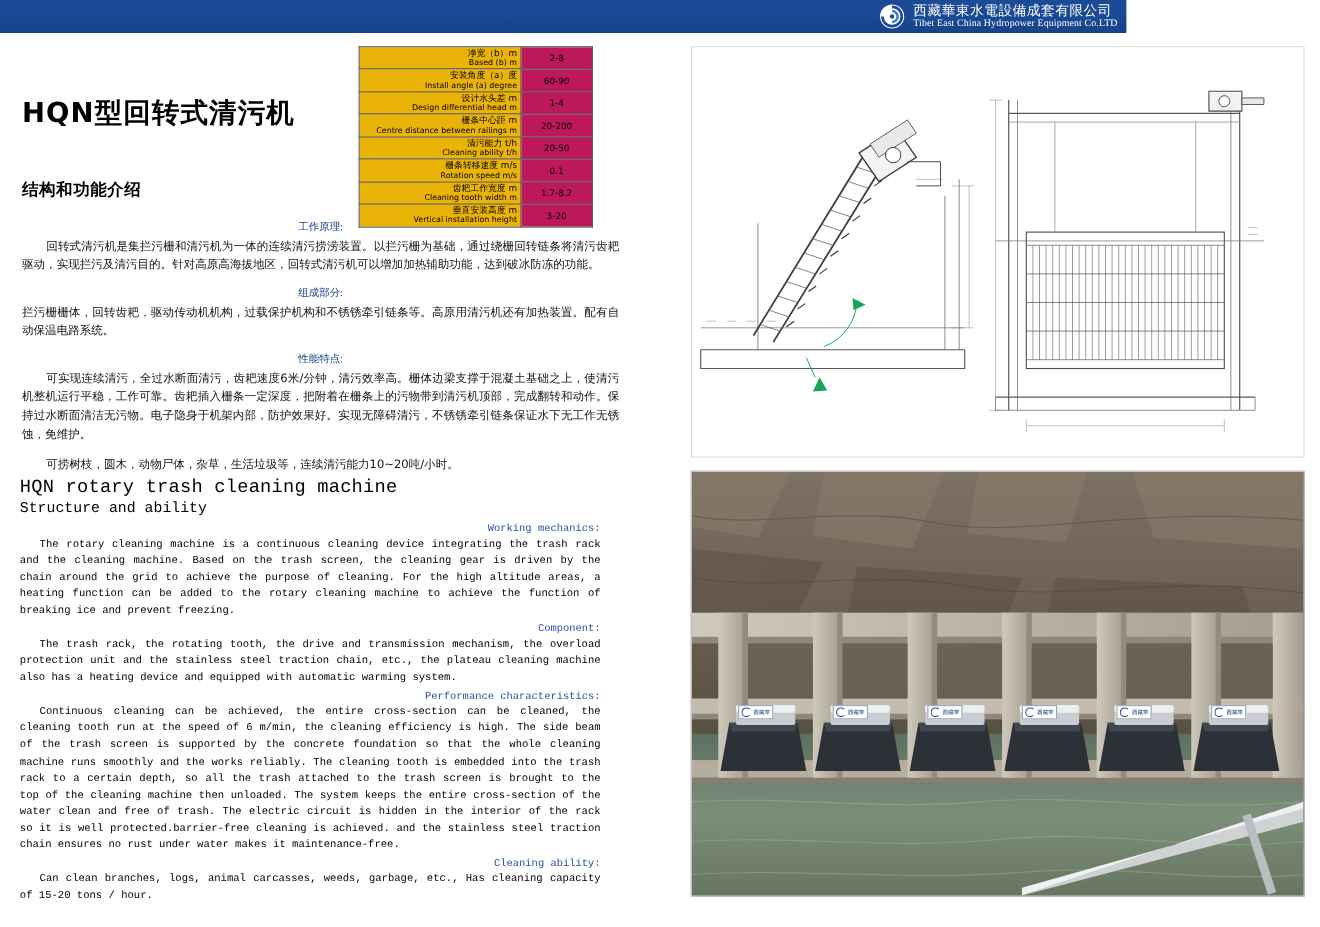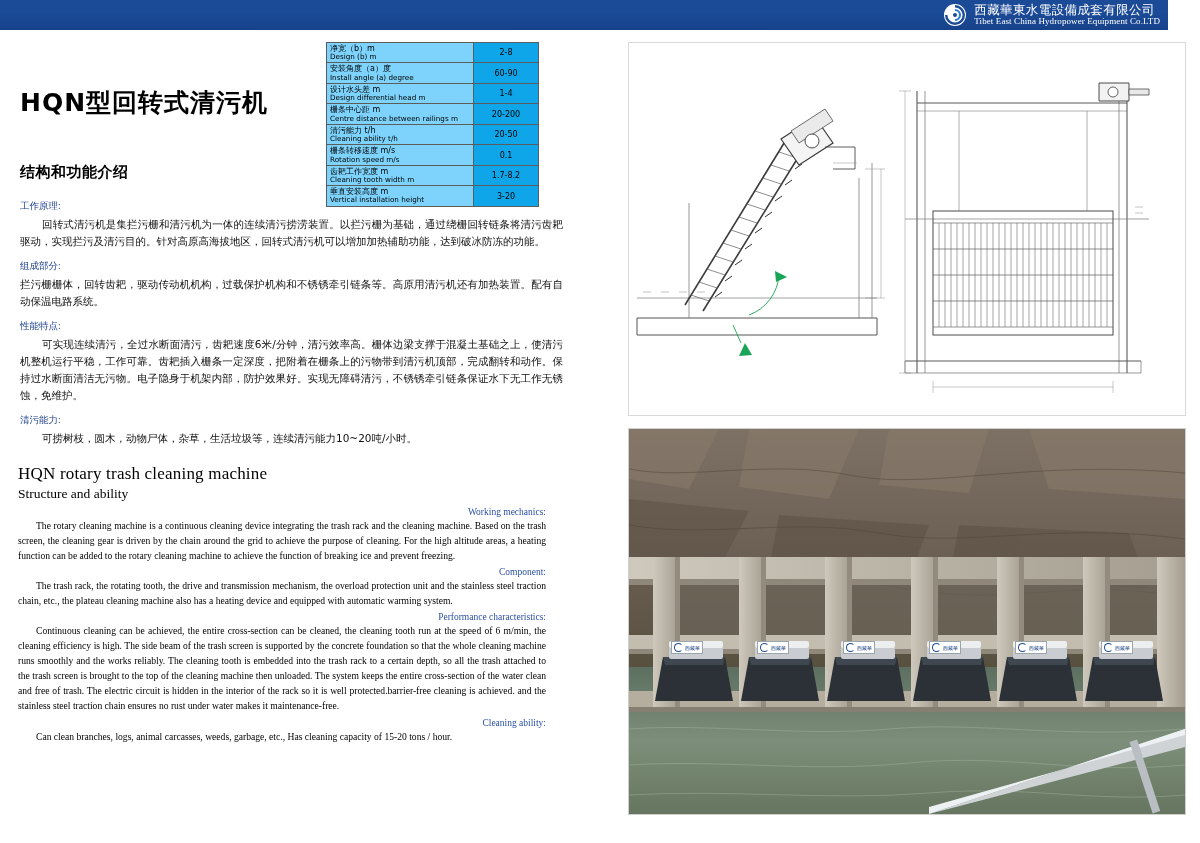--- a/index.html
+++ b/index.html
@@ -11,21 +11,21 @@
     width: 1200px;
     height: 843px;
     position: relative;
     font-family: "Liberation Sans", sans-serif;
     overflow: hidden;
   }
   
   .header-bar {
     position: absolute;
     left: 0; top: 0;
-    width: 1168px;
+    width: 1024px;
     height: 30px;
     background: #1f4f9c;
     background: linear-gradient(to bottom, #1b4a96 0%, #1b4a96 45%, #17428a 100%);
   }
   .header-inner {
     position: absolute;
     right: 8px;
     top: 0;
     height: 30px;
     display: flex;
@@ -79,38 +79,39 @@
     margin: 0 0 18px 2px;
     letter-spacing: 0.5px;
     font-family: "DejaVu Sans", sans-serif;
   }
   .cn-section { margin-bottom: 10px; }
   .cn-label {
     font-size: 9.5px;
     color: #1a3e8c;
     margin: 0 0 3px 2px;
     font-family: Liberation Serif, serif;
+    text-align: center;
   }
   .cn-body {
     font-size: 10.5px;
     color: #111;
     line-height: 1.62;
     text-align: justify;
     margin: 0 0 0 2px;
     font-family: "DejaVu Sans", sans-serif;
   }
   .cn-body.indent { text-indent: 22px; }
 
   
   .en-block {
     position: absolute;
     left: 18px;
-    top: 464px;
+    top: 434px;
     width: 528px;
-    font-family: Liberation Serif, serif;
+    font-family: Liberation Mono, monospace;
   }
   .en-title {
     font-size: 17px;
     color: #000;
     margin: 0 0 2px 0;
     letter-spacing: 0.2px;
   }
   .en-subtitle {
     font-size: 13.5px;
     color: #000;
@@ -139,39 +140,40 @@
     border-collapse: collapse;
     font-family: "DejaVu Sans", sans-serif;
   }
   .spec-table td {
     border: 1px solid #5c5c5c;
     padding: 1px 3px;
     vertical-align: middle;
   }
   .spec-table td.k {
     width: 140px;
-    background: #7dd3fc;
+    background: #eab308;
     line-height: 1.15;
+    text-align: right;
   }
   .spec-table td.k .cn {
     display: block;
     font-size: 8px;
     color: #000;
     white-space: nowrap;
   }
   .spec-table td.k .en {
     display: block;
     font-size: 7.2px;
     color: #000;
     white-space: nowrap;
     font-family: "DejaVu Sans", sans-serif;
   }
   .spec-table td.v {
     width: 58px;
-    background: #0ea5e9;
+    background: #be185d;
     text-align: center;
     font-size: 8px;
     color: #000;
   }
 
   
   .drawing-panel {
     position: absolute;
     left: 628px;
     top: 42px;
@@ -250,21 +252,20 @@
     <p class="cn-label">组成部分:</p>
     <p class="cn-body">拦污栅栅体，回转齿耙，驱动传动机机构，过载保护机构和不锈锈牵引链条等。高原用清污机还有加热装置。配有自动保温电路系统。</p>
   </div>
 
   <div class="cn-section">
     <p class="cn-label">性能特点:</p>
     <p class="cn-body indent">可实现连续清污，全过水断面清污，齿耙速度6米/分钟，清污效率高。栅体边梁支撑于混凝土基础之上，使清污机整机运行平稳，工作可靠。齿耙插入栅条一定深度，把附着在栅条上的污物带到清污机顶部，完成翻转和动作。保持过水断面清洁无污物。电子隐身于机架内部，防护效果好。实现无障碍清污，不锈锈牵引链条保证水下无工作无锈蚀，免维护。</p>
   </div>
 
   <div class="cn-section">
-    <p class="cn-label">清污能力:</p>
     <p class="cn-body indent">可捞树枝，圆木，动物尸体，杂草，生活垃圾等，连续清污能力10~20吨/小时。</p>
   </div>
 </div>
 
 <div class="en-block">
   <div class="en-title">HQN rotary trash cleaning machine</div>
   <div class="en-subtitle">Structure and ability</div>
 
   <div>
     <div class="en-label">Working mechanics:</div>
@@ -285,21 +286,21 @@
     <div class="en-label">Cleaning ability:</div>
     <p class="en-body indent">Can clean branches, logs, animal carcasses, weeds, garbage, etc., Has cleaning capacity of 15-20 tons / hour.</p>
   </div>
 </div>
 
 <table class="spec-table">
   <tbody>
     <tr>
       <td class="k">
         <span class="cn">净宽（b）m</span>
-        <span class="en">Design (b) m</span>
+        <span class="en">Based (b) m</span>
       </td>
       <td class="v">2-8</td>
     </tr>
     <tr>
       <td class="k">
         <span class="cn">安装角度（a）度</span>
         <span class="en">Install angle (a) degree</span>
       </td>
       <td class="v">60-90</td>
     </tr>

